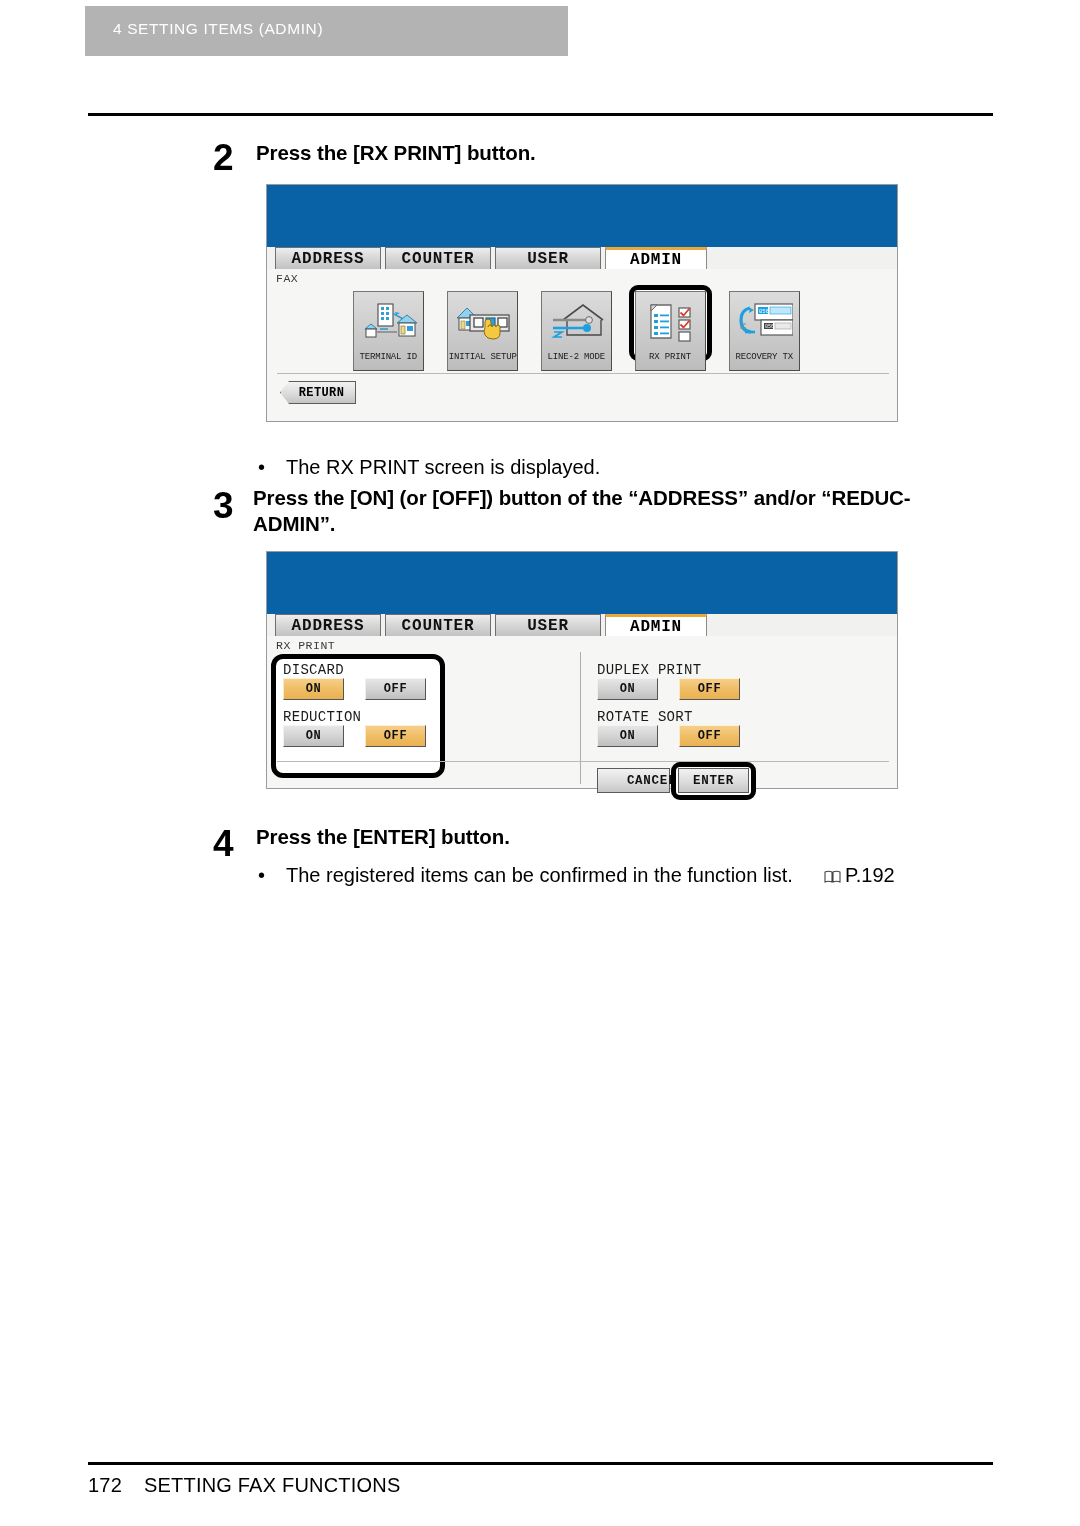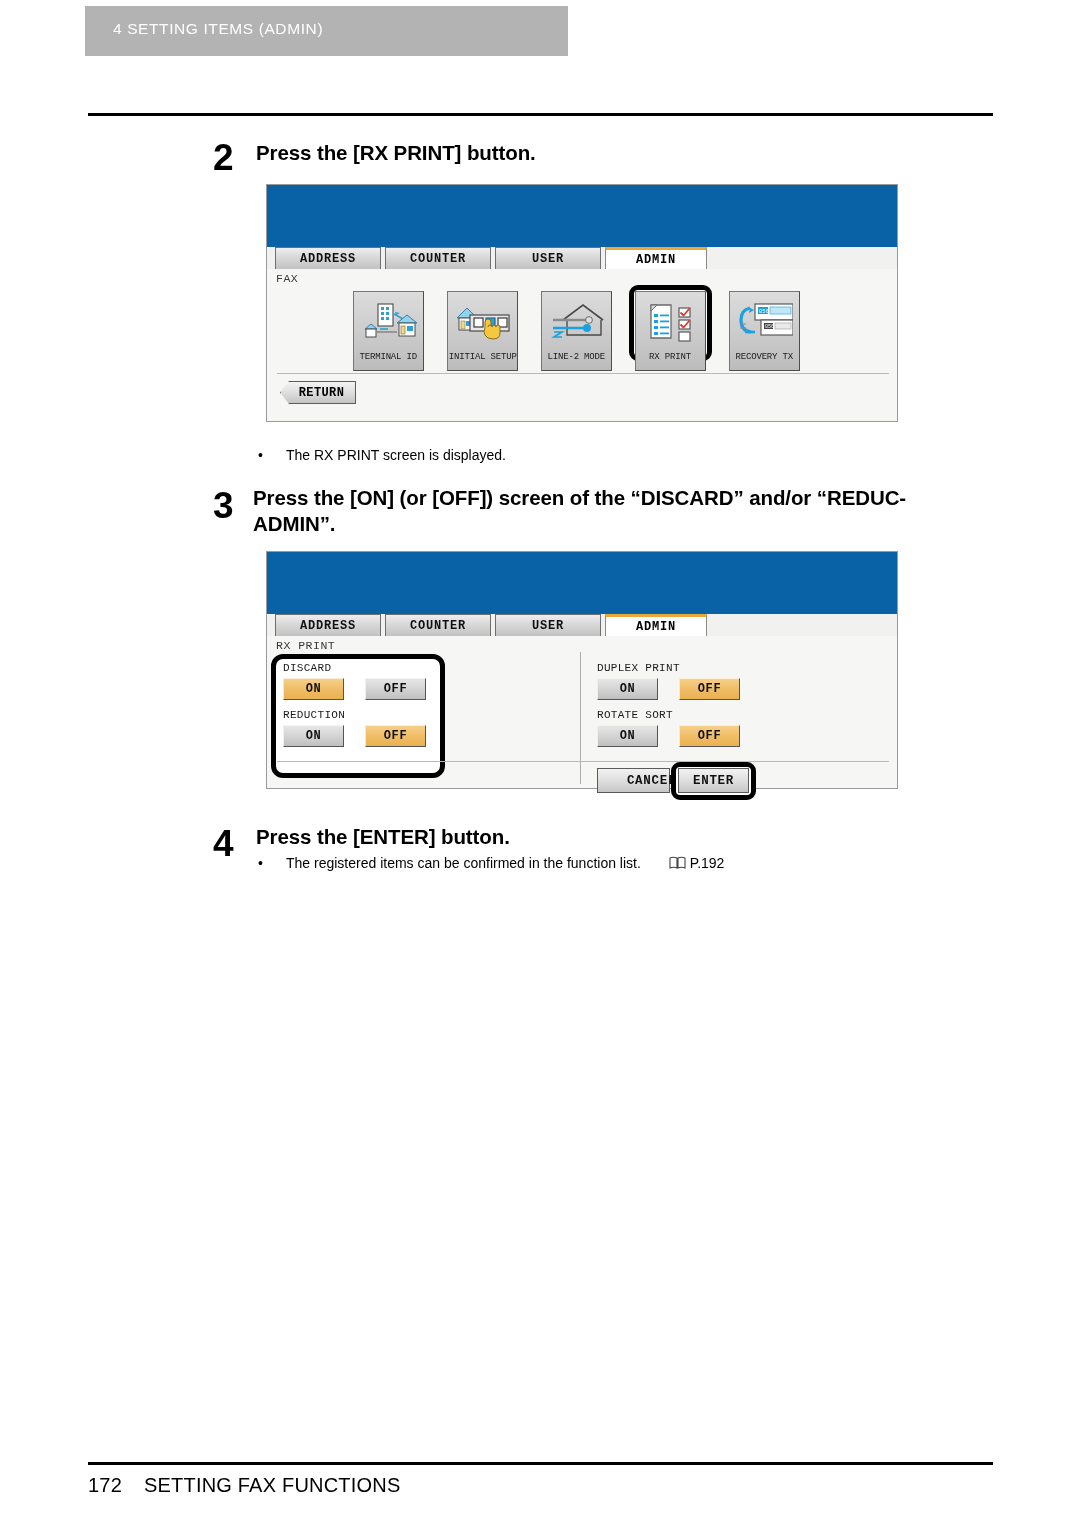--- a/index.html
+++ b/index.html
@@ -55,23 +55,24 @@
   }
   .step-title {
     position: absolute;
     font-size: 20.5px;
     font-weight: bold;
     line-height: 26px;
     letter-spacing: -0.1px;
   }
   .bullet-line {
     position: absolute;
-    font-size: 14px;
+    font-size: 20px;
     line-height: 22px;
     white-space: nowrap;
+    margin-top: 12px;
   }
   .bullet-dot {
     display: inline-block;
     width: 28px;
   }
 
   
   .screen {
     position: absolute;
     background: #f1f1ef;
@@ -92,21 +93,21 @@
     height: 22px;
   }
   .tab {
     position: absolute;
     top: 0;
     height: 22px;
     box-sizing: border-box;
     background: linear-gradient(to bottom,#eeeeee 0%,#d8d8d8 45%,#c2c2c2 100%);
     border: 1px solid #6f6f6f;
     border-bottom: none;
-    font-size: 12px;
+    font-size: 16px;
     font-weight: bold;
     font-family: "Liberation Mono", monospace;
     letter-spacing: 0.8px;
     display: flex;
     align-items: center;
     justify-content: center;
     color: #111;
   }
   .tab.active {
     background: #ffffff;
@@ -193,21 +194,21 @@
     padding-left: 7px;
     font-size: 12px;
     font-weight: bold;
     font-family: "Liberation Mono", monospace;
     letter-spacing: 0.4px;
   }
 
   
   .grp-label {
     position: absolute;
-    font-size: 11px;
+    font-size: 14px;
     font-family: "Liberation Mono", monospace;
     letter-spacing: 0.3px;
     color: #1a1a1a;
     white-space: nowrap;
   }
   .onoff {
     position: absolute;
     width: 61px;
     height: 22px;
     box-sizing: border-box;
@@ -416,21 +417,21 @@
     </div>
   </div>
 </div>
 
 <div class="bullet-line" style="left:258px; top:444px;">
   <span class="bullet-dot">•</span><span>The RX PRINT screen is displayed.</span>
 </div>
 
 <div class="step-num" style="left:213px; top:487px;">3</div>
 <div class="step-title" style="left:253px; top:485px; width:760px;">
-  <div>Press the [ON] (or [OFF]) screen of the “DISCARD” and/or “REDUC-</div>
+  <div>Press the [ON] (or [OFF]) button of the “ADDRESS” and/or “REDUC-</div>
   <div>ADMIN”.</div>
 </div>
 
 <div class="screen" style="left:266px; top:551px; width:632px; height:238px;">
   <div class="screen-blue"></div>
 
   <div class="tabbar">
     <div class="tab" style="left:8px; width:106px;">
       <span>ADDRESS</span>
     </div>

